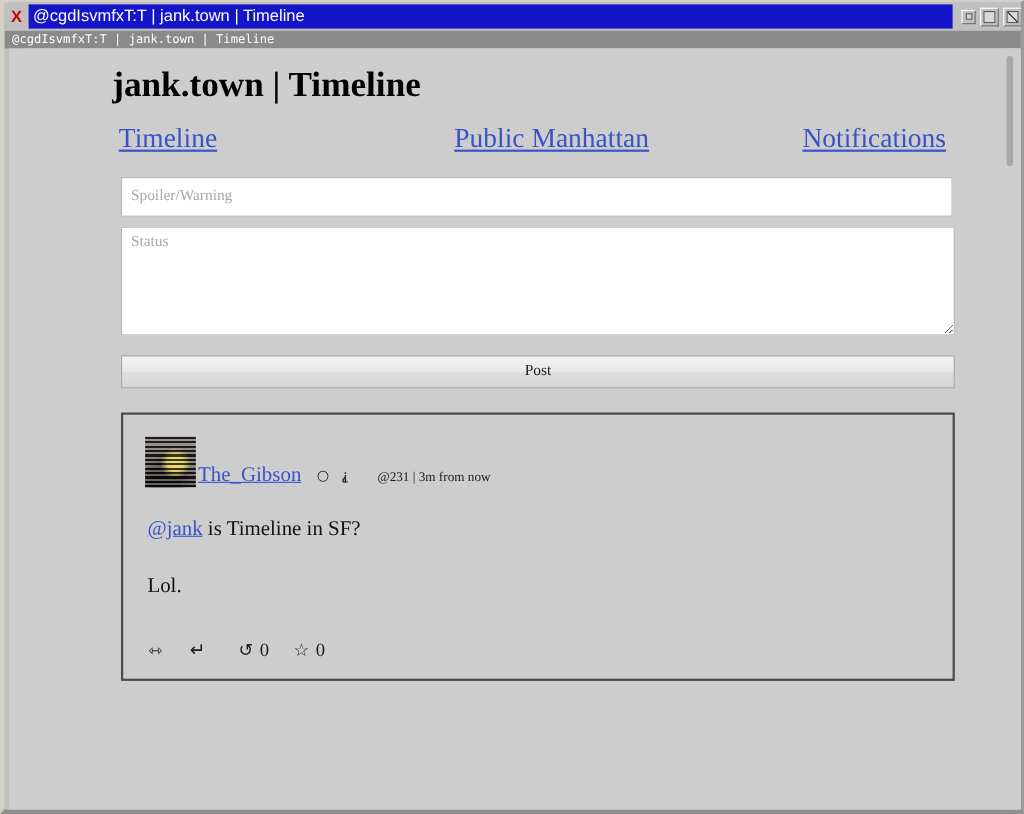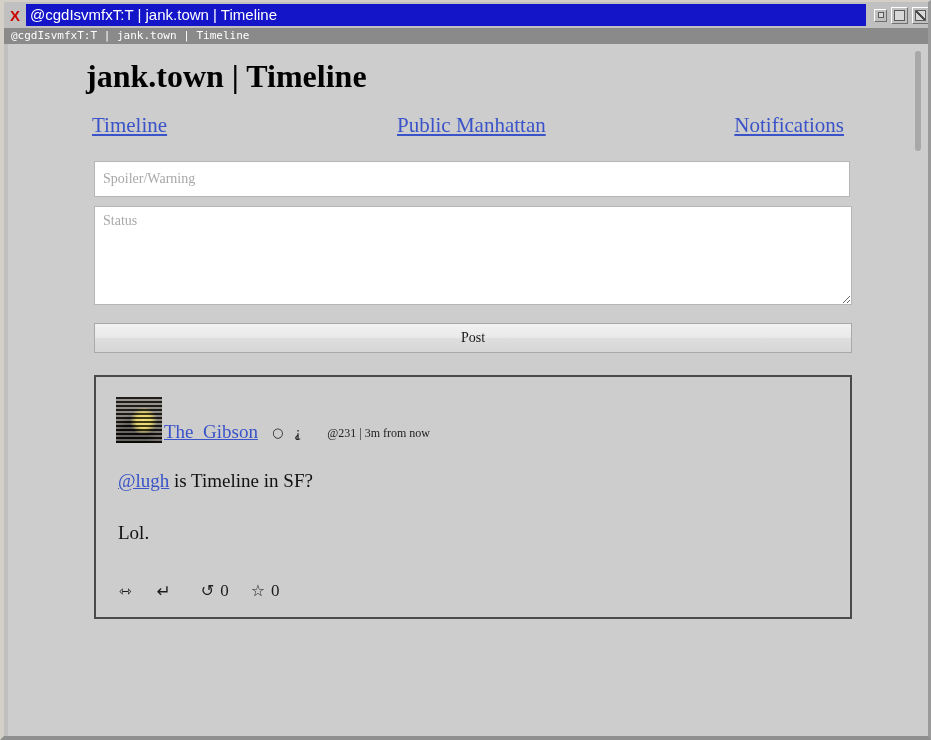--- a/index.html
+++ b/index.html
@@ -124,21 +124,21 @@
     position: absolute;
     left: 4px;
     top: 42px;
     width: 921px;
     height: 694px;
     background: #cdcdcd;
     overflow: hidden;
   }
   .page {
     position: absolute;
-    left: 0; top: 0;
+    left: 16px; top: 0;
     width: 903px;
     padding: 0;
     background: #cdcdcd;
   }
 
   .page-title {
     margin: 0;
     padding: 14px 0 0 78px;
     font-family: "Liberation Serif", serif;
     font-weight: bold;
@@ -151,21 +151,21 @@
   .nav {
     position: relative;
     margin: 18px 0 0 0;
     height: 28px;
     padding-left: 78px;
     padding-right: 38px;
   }
   .nav a {
     position: absolute;
     font-family: "Liberation Serif", serif;
-    font-size: 21px;
+    font-size: 25px;
     color: #3a53c8;
     text-decoration: underline;
     white-space: nowrap;
   }
   .nav a.n1 { left: 84px; }
   .nav a.n2 { left: 389px; }
   .nav a.n3 { right: 67px; }
 
   
   .composer {
@@ -407,21 +407,21 @@
           <div class="avatar"></div>
           <a class="handle" href="#">The_Gibson </a>
           <div class="meta-icons">
             <span>○</span>
             <span>⸘</span>
           </div>
           <div class="meta-text">@231 | 3m from now</div>
         </div>
 
         <div class="card-body">
-          <p><a href="#">@lugh</a><span> is Timeline in SF?</span></p>
+          <p><a href="#">@jank</a><span> is Timeline in SF?</span></p>
           <p>Lol.</p>
         </div>
 
         <div class="card-actions">
           <div class="act a1">
             <span>⇿</span>
           </div>
           <div class="act a2">
             <span>↵</span>
           </div>

